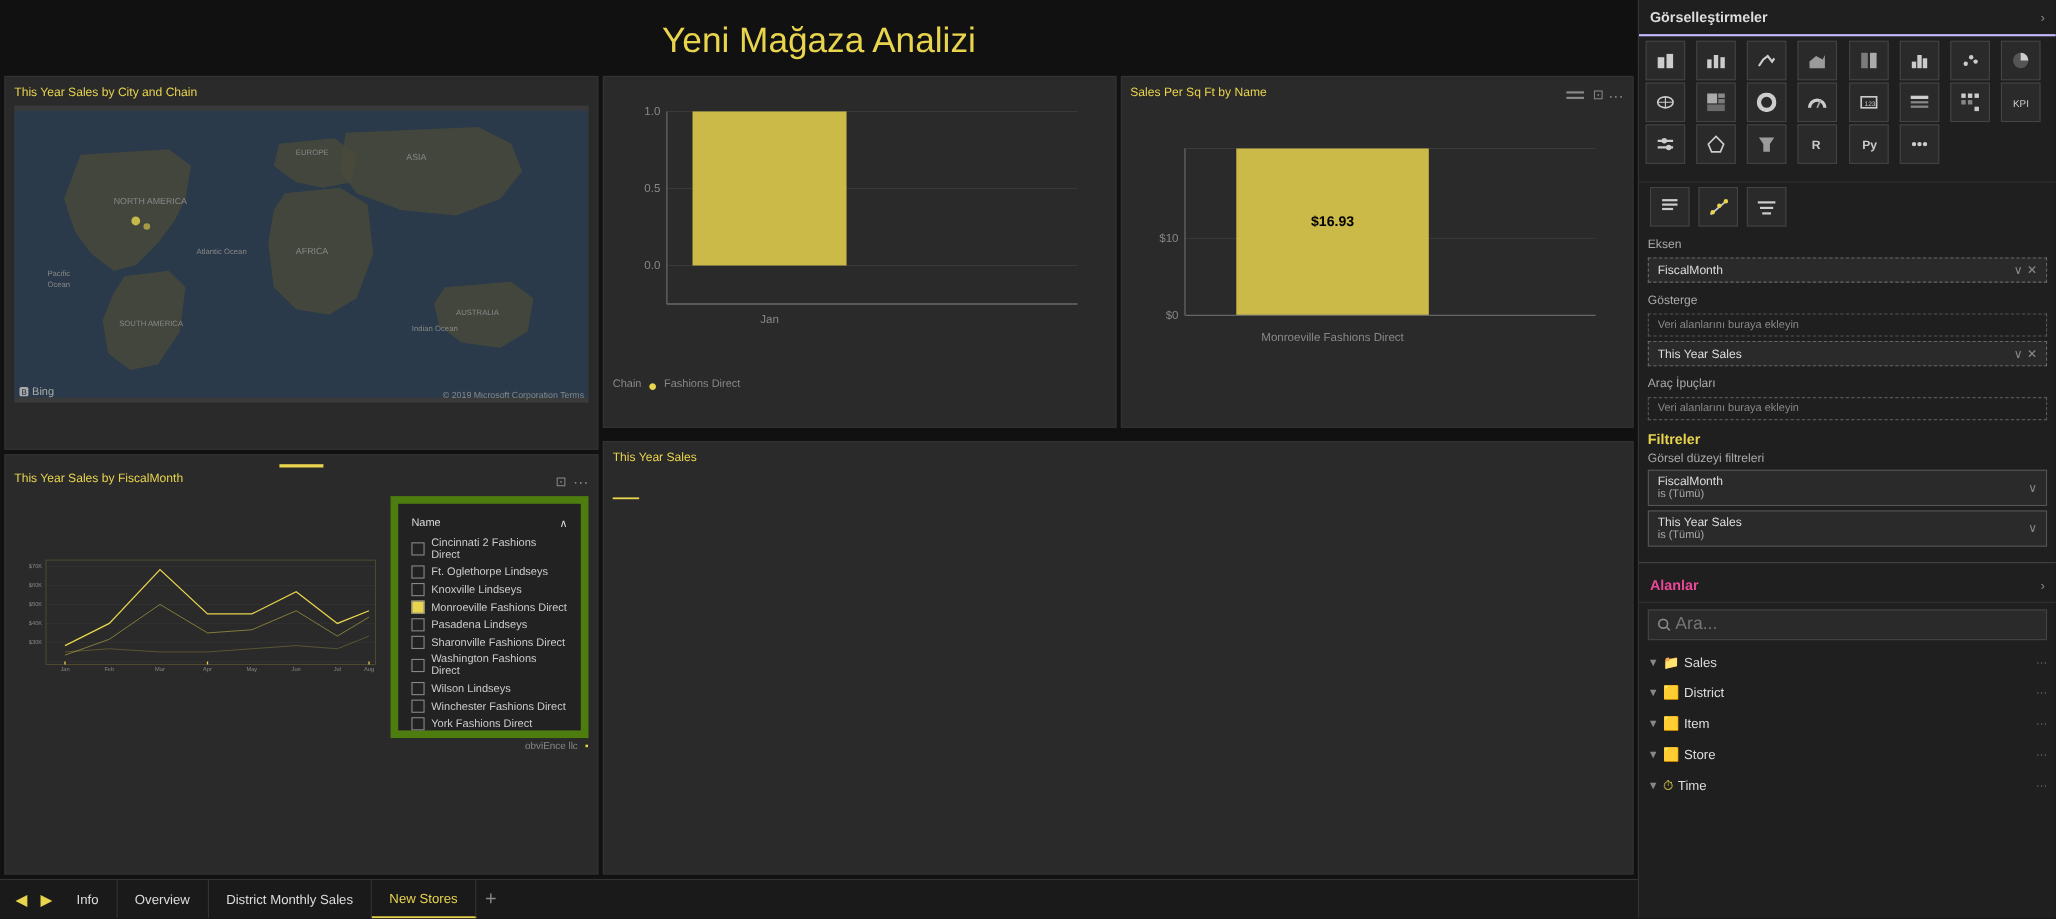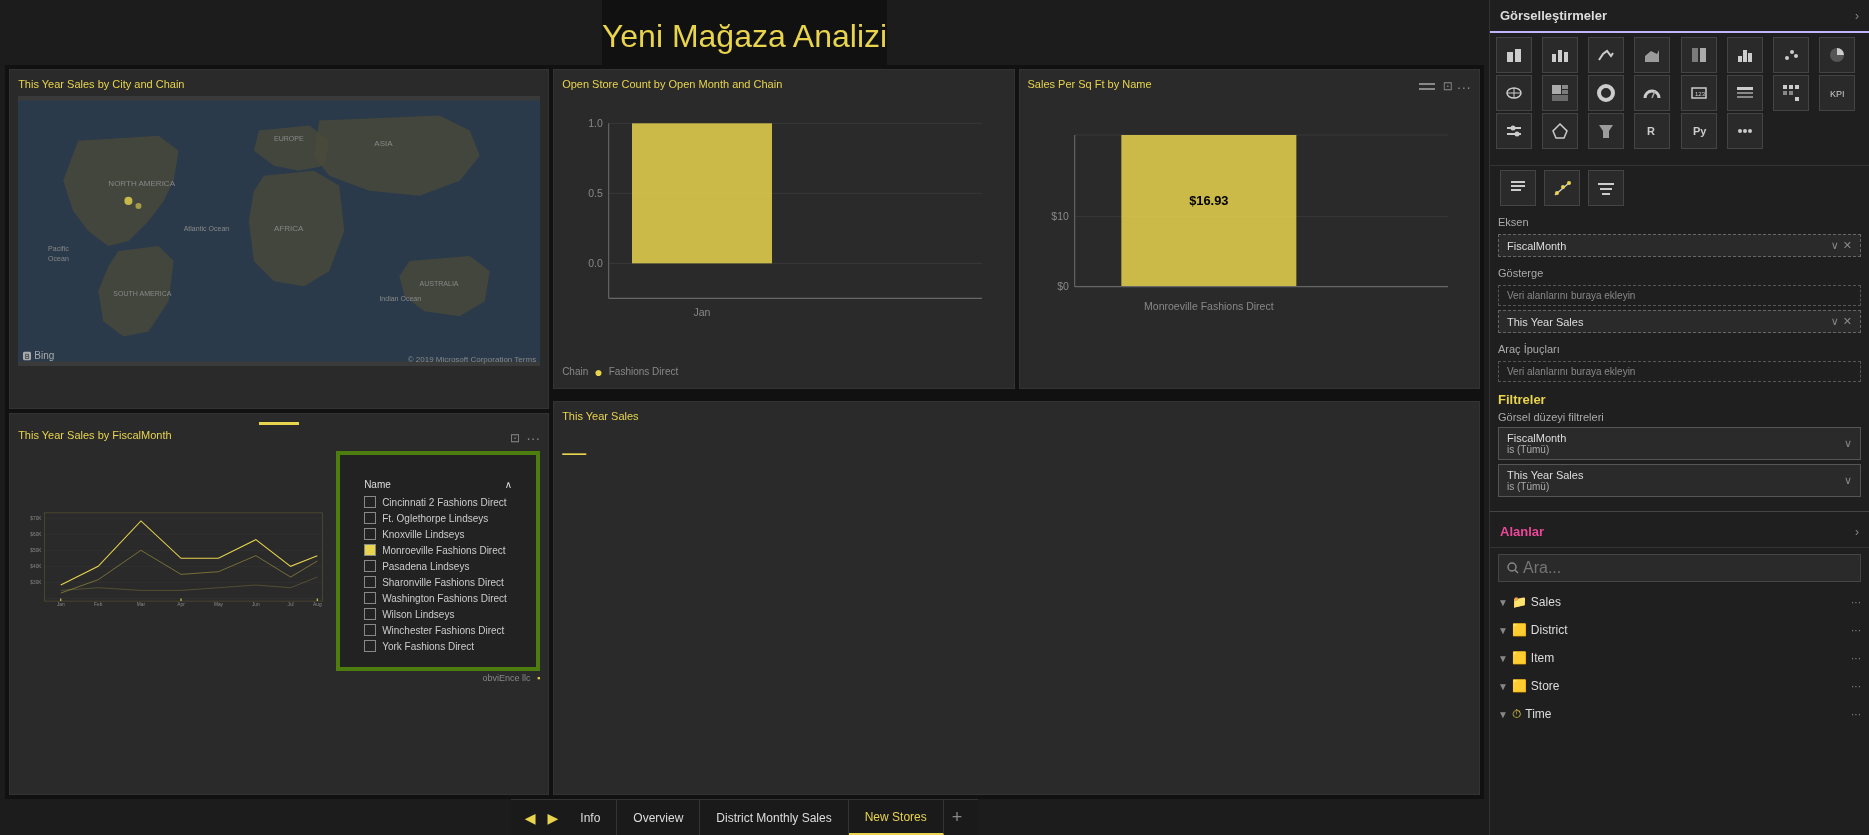--- a/index.html
+++ b/index.html
@@ -22,21 +22,20 @@
       overflow: hidden;
     }
 
     
     .canvas-area {
       flex: 1;
       background: #1c1c1c;
       display: flex;
       flex-direction: column;
       overflow: hidden;
-      align-items: center;
     }
 
     
     .page-title {
       text-align: center;
       color: #e8d44d;
       font-size: 32px;
       font-weight: 300;
       padding: 18px 0 10px 0;
       background: #111;
@@ -134,24 +133,24 @@
       height: 220px;
       gap: 8px;
     }
 
     .line-chart-main {
       flex: 1;
       position: relative;
     }
 
     .chart-legend {
-      width: 204px;
+      width: 180px;
       background: #222;
-      border: 4px solid #4d7c0f;
-      padding: 24px;
+      border: 7px solid #4d7c0f;
+      padding: 12px;
       font-size: 10px;
     }
 
     .legend-header {
       display: flex;
       justify-content: space-between;
       margin-bottom: 6px;
       color: #ddd;
     }
 
@@ -614,23 +613,20 @@
             <span style="color:#e8d44d;margin-left:4px;">▪</span>
           </div>
         </div>
       </div>
 
       <div class="right-col">
 
         <div class="top-right-charts">
 
           <div class="open-store-chart">
-            <div style="display:flex;align-items:center;justify-content:space-between;margin-bottom:4px;">
-              <div class="widget-title">Open Store Count by Open Month and Chain</div>
-            </div>
             <svg viewBox="0 0 380 220" width="100%" height="85%">
 
               <line x1="40" y1="20" x2="360" y2="20" class="chart-grid-line"></line>
               <line x1="40" y1="80" x2="360" y2="80" class="chart-grid-line"></line>
               <line x1="40" y1="140" x2="360" y2="140" class="chart-grid-line"></line>
               <line x1="40" y1="170" x2="360" y2="170" class="chart-grid-line"></line>
 
               <text x="35" y="23" class="y-axis-label" text-anchor="end">1.0</text>
               <text x="35" y="83" class="y-axis-label" text-anchor="end">0.5</text>
               <text x="35" y="143" class="y-axis-label" text-anchor="end">0.0</text>

